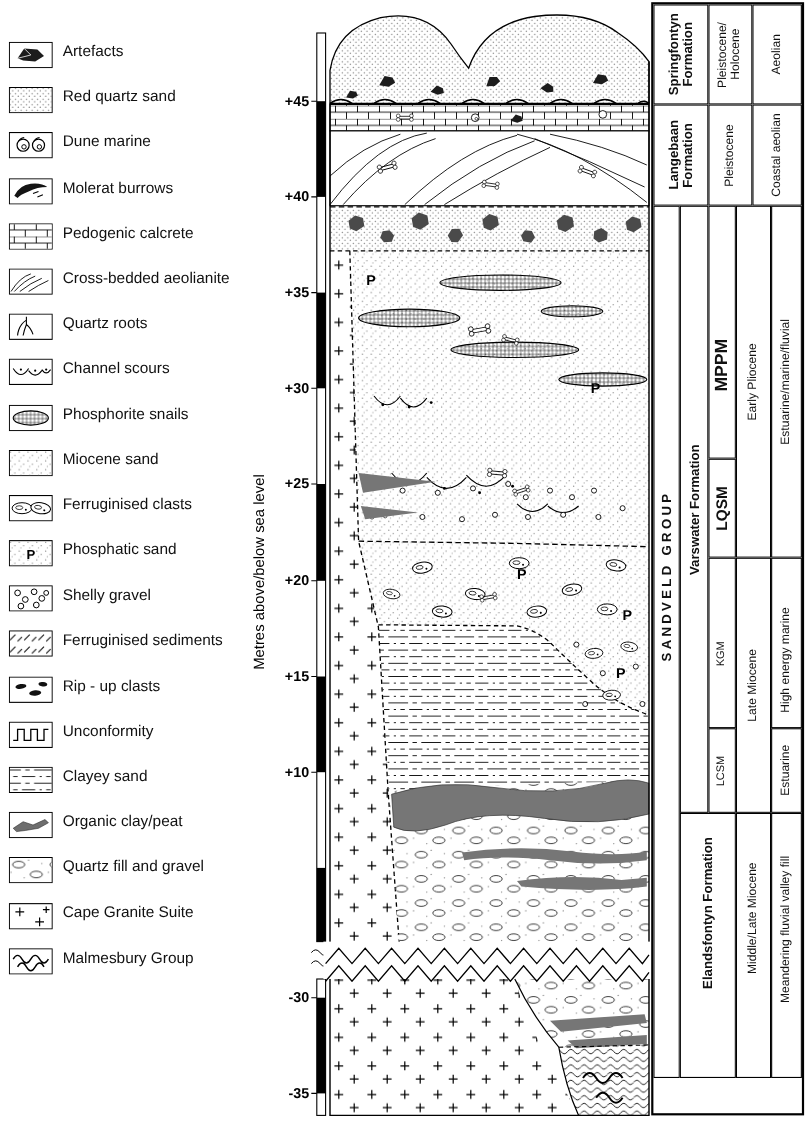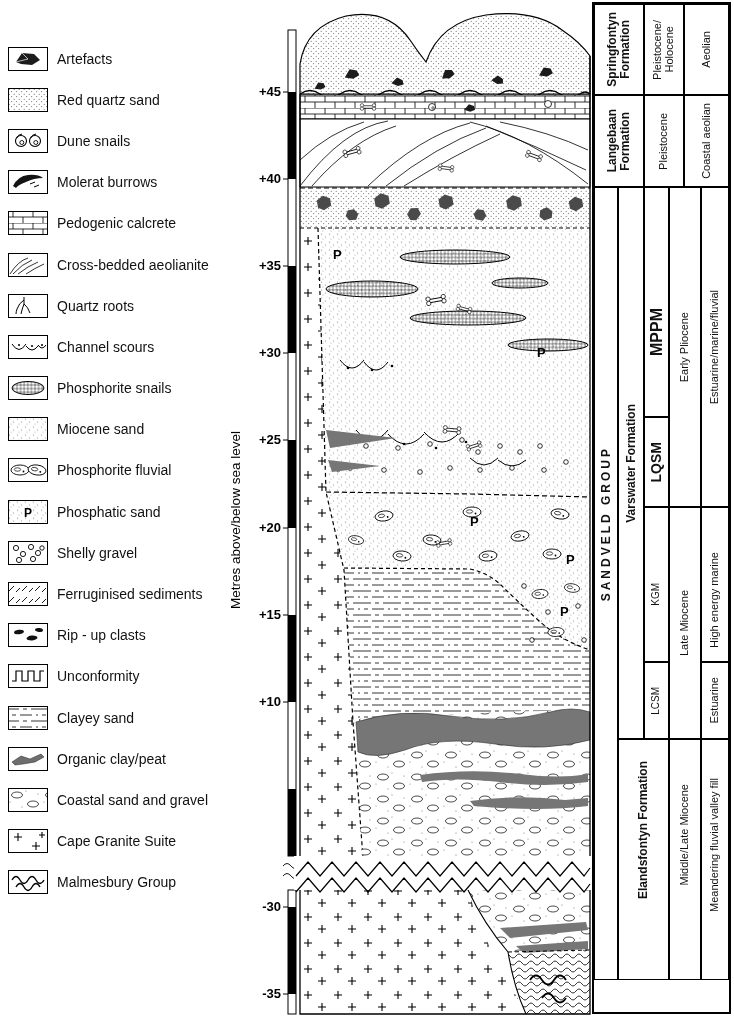--- a/index.html
+++ b/index.html
@@ -2,21 +2,21 @@
 <html><head>
 <meta charset="utf-8">
 <style>
   html,body{margin:0;padding:0;background:#fff;}
   #wrap{position:relative;width:734px;height:1023px;background:#fff;overflow:hidden;
         font-family:"Liberation Sans",sans-serif;color:#111;}
   #fig-svg{position:absolute;left:0;top:0;}
   svg text{font-family:"Liberation Sans",sans-serif;}
 
   .legend{position:absolute;left:8px;top:38px;width:240px;}
-  .li{display:flex;align-items:center;height:41.2px;gap:9px;}
+  .li{display:flex;align-items:flex-start;height:41.2px;gap:9px;}
   .li .lab{font-size:14px;color:#111;white-space:nowrap;}
   .sw{flex:0 0 auto;display:block;}
   .bx{fill:#fff;stroke:#000;stroke-width:1;}
 
   .panel{position:absolute;left:592px;top:2px;width:139px;height:1012px;
          border:2px solid #000;background:#fff;box-sizing:border-box;}
   .cell{position:absolute;border:1px solid #000;background:#fff;box-sizing:border-box;
         display:flex;align-items:center;justify-content:center;text-align:center;overflow:hidden;}
   .vt{writing-mode:vertical-rl;transform:rotate(180deg);white-space:nowrap;line-height:1.08;}
   .b{font-weight:bold;}
@@ -290,21 +290,21 @@
     <div class="li">
       <svg class="sw" width="40" height="24" viewBox="0 0 40 24">
         <rect class="bx" x="0.5" y="0.5" width="39" height="23"></rect>
         <circle cx="13" cy="12" r="5.5" fill="none" stroke="#000" stroke-width="1.1"></circle>
         <circle cx="13.8" cy="13.5" r="2" fill="none" stroke="#000" stroke-width="0.9"></circle>
         <path d="M8.6,9 Q10,5.5 14,5" stroke="#000" stroke-width="1" fill="none"></path>
         <circle cx="27" cy="12" r="5.5" fill="none" stroke="#000" stroke-width="1.1"></circle>
         <circle cx="27.8" cy="13.5" r="2" fill="none" stroke="#000" stroke-width="0.9"></circle>
         <path d="M22.6,9 Q24,5.5 28,5" stroke="#000" stroke-width="1" fill="none"></path>
       </svg>
-      <span class="lab">Dune snails</span>
+      <span class="lab">Dune marine</span>
     </div>
 
     <div class="li">
       <svg class="sw" width="40" height="24" viewBox="0 0 40 24">
         <rect class="bx" x="0.5" y="0.5" width="39" height="23"></rect>
         <path d="M5,16 Q10,6 20,5 Q30,4 35,8 Q26,8 18,12 Q10,15 8,18 Z" fill="#141414"></path>
         <path d="M22,14 L27,12 M26,17 L31,15" stroke="#000" stroke-width="1" fill="none"></path>
       </svg>
       <span class="lab">Molerat burrows</span>
     </div>
@@ -366,21 +366,21 @@
       </svg>
       <span class="lab">Miocene sand</span>
     </div>
 
     <div class="li">
       <svg class="sw" width="40" height="24" viewBox="0 0 40 24">
         <rect class="bx" x="0.5" y="0.5" width="39" height="23"></rect>
         <use href="#clast" transform="translate(12,12)"></use>
         <use href="#clast" transform="translate(29,12) rotate(8)"></use>
       </svg>
-      <span class="lab">Phosphorite fluvial</span>
+      <span class="lab">Ferruginised clasts</span>
     </div>
 
     <div class="li">
       <svg class="sw" width="40" height="24" viewBox="0 0 40 24">
         <rect class="bx" x="0.5" y="0.5" width="39" height="23"></rect>
         <rect x="1" y="1" width="38" height="22" fill="url(#p-dots)"></rect>
         <text x="20" y="17" text-anchor="middle" font-size="12" font-weight="600">P</text>
       </svg>
       <span class="lab">Phosphatic sand</span>
     </div>
@@ -441,21 +441,21 @@
         <path d="M4,15 L13,9 L22,12 L33,7 L36,10 L27,15 L15,17 L7,18 Z" fill="#6e6e6e" stroke="#222" stroke-width="0.5"></path>
       </svg>
       <span class="lab">Organic clay/peat</span>
     </div>
 
     <div class="li">
       <svg class="sw" width="40" height="24" viewBox="0 0 40 24">
         <rect class="bx" x="0.5" y="0.5" width="39" height="23"></rect>
         <rect x="1" y="1" width="38" height="22" fill="url(#p-gravel)"></rect>
       </svg>
-      <span class="lab">Coastal sand and gravel</span>
+      <span class="lab">Quartz fill and gravel</span>
     </div>
 
     <div class="li">
       <svg class="sw" width="40" height="24" viewBox="0 0 40 24">
         <rect class="bx" x="0.5" y="0.5" width="39" height="23"></rect>
         <path d="M6,8 H14 M10,4 V12 M24,17 H32 M28,13 V21 M31,6 H37 M34,3 V9" stroke="#000" stroke-width="1.1" fill="none"></path>
       </svg>
       <span class="lab">Cape Granite Suite</span>
     </div>
 

